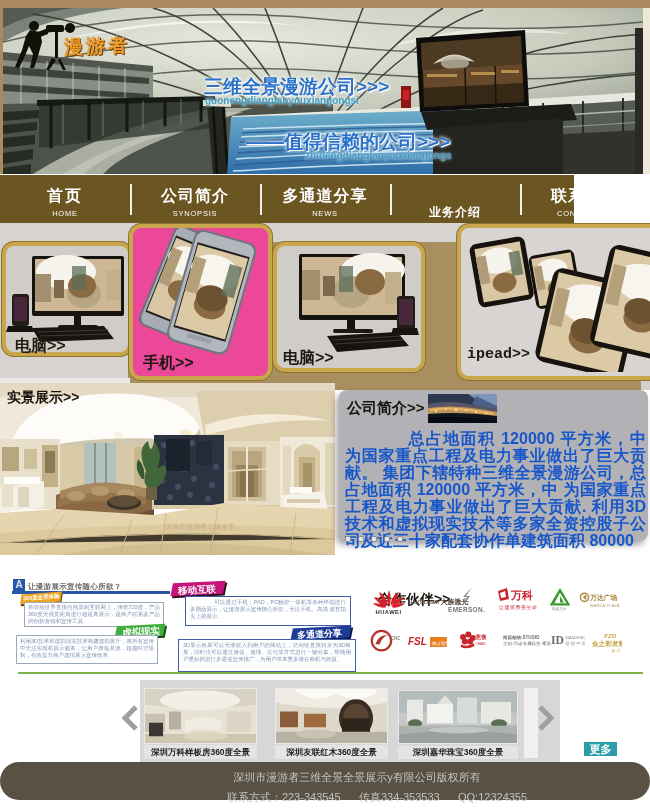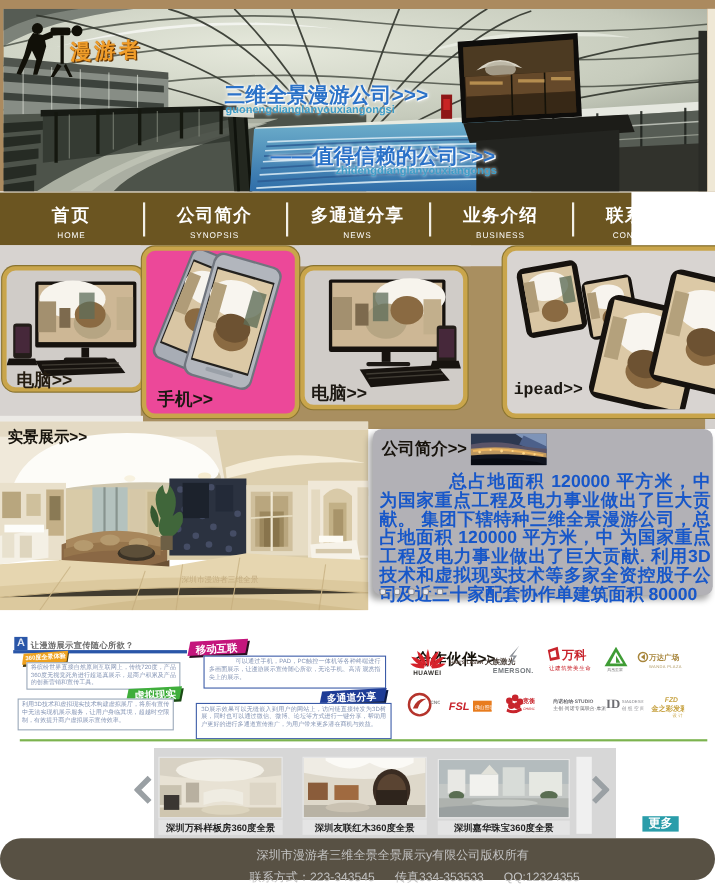--- a/index.html
+++ b/index.html
@@ -197,21 +197,21 @@
     <div style="font-size:16px;font-weight:bold;margin-top:11px;letter-spacing:1px;">公司简介</div>
     <div style="font-size:7.5px;margin-top:2px;letter-spacing:0.8px;">SYNOPSIS</div>
   </div>
 
   <div class="abs" style="left:260px;top:0;width:130px;height:49px;text-align:center;color:#fff;">
     <div style="font-size:16px;font-weight:bold;margin-top:11px;letter-spacing:1px;">多通道分享</div>
     <div style="font-size:7.5px;margin-top:2px;letter-spacing:0.8px;">NEWS</div>
   </div>
 
   <div class="abs" style="left:390px;top:0;width:130px;height:49px;text-align:center;color:#fff;">
-    <div style="font-size:16px;font-weight:bold;margin-top:11px;letter-spacing:1px;">业务介绍</div>
+    <div style="font-size:12px;font-weight:bold;margin-top:29px;letter-spacing:1px;">业务介绍</div>
     <div style="font-size:7.5px;margin-top:2px;letter-spacing:0.8px;">BUSINESS</div>
   </div>
 
   <div class="abs" style="left:520px;top:0;width:130px;height:49px;text-align:center;color:#fff;">
     <div style="font-size:16px;font-weight:bold;margin-top:11px;letter-spacing:1px;">联系我们</div>
     <div style="font-size:7.5px;margin-top:2px;letter-spacing:0.8px;">CONTACT US</div>
   </div>
 
   <div class="abs" style="left:130px;top:9px;width:1.5px;height:31px;background:#f2efe6;"></div>
   <div class="abs" style="left:260px;top:9px;width:1.5px;height:31px;background:#f2efe6;"></div>

